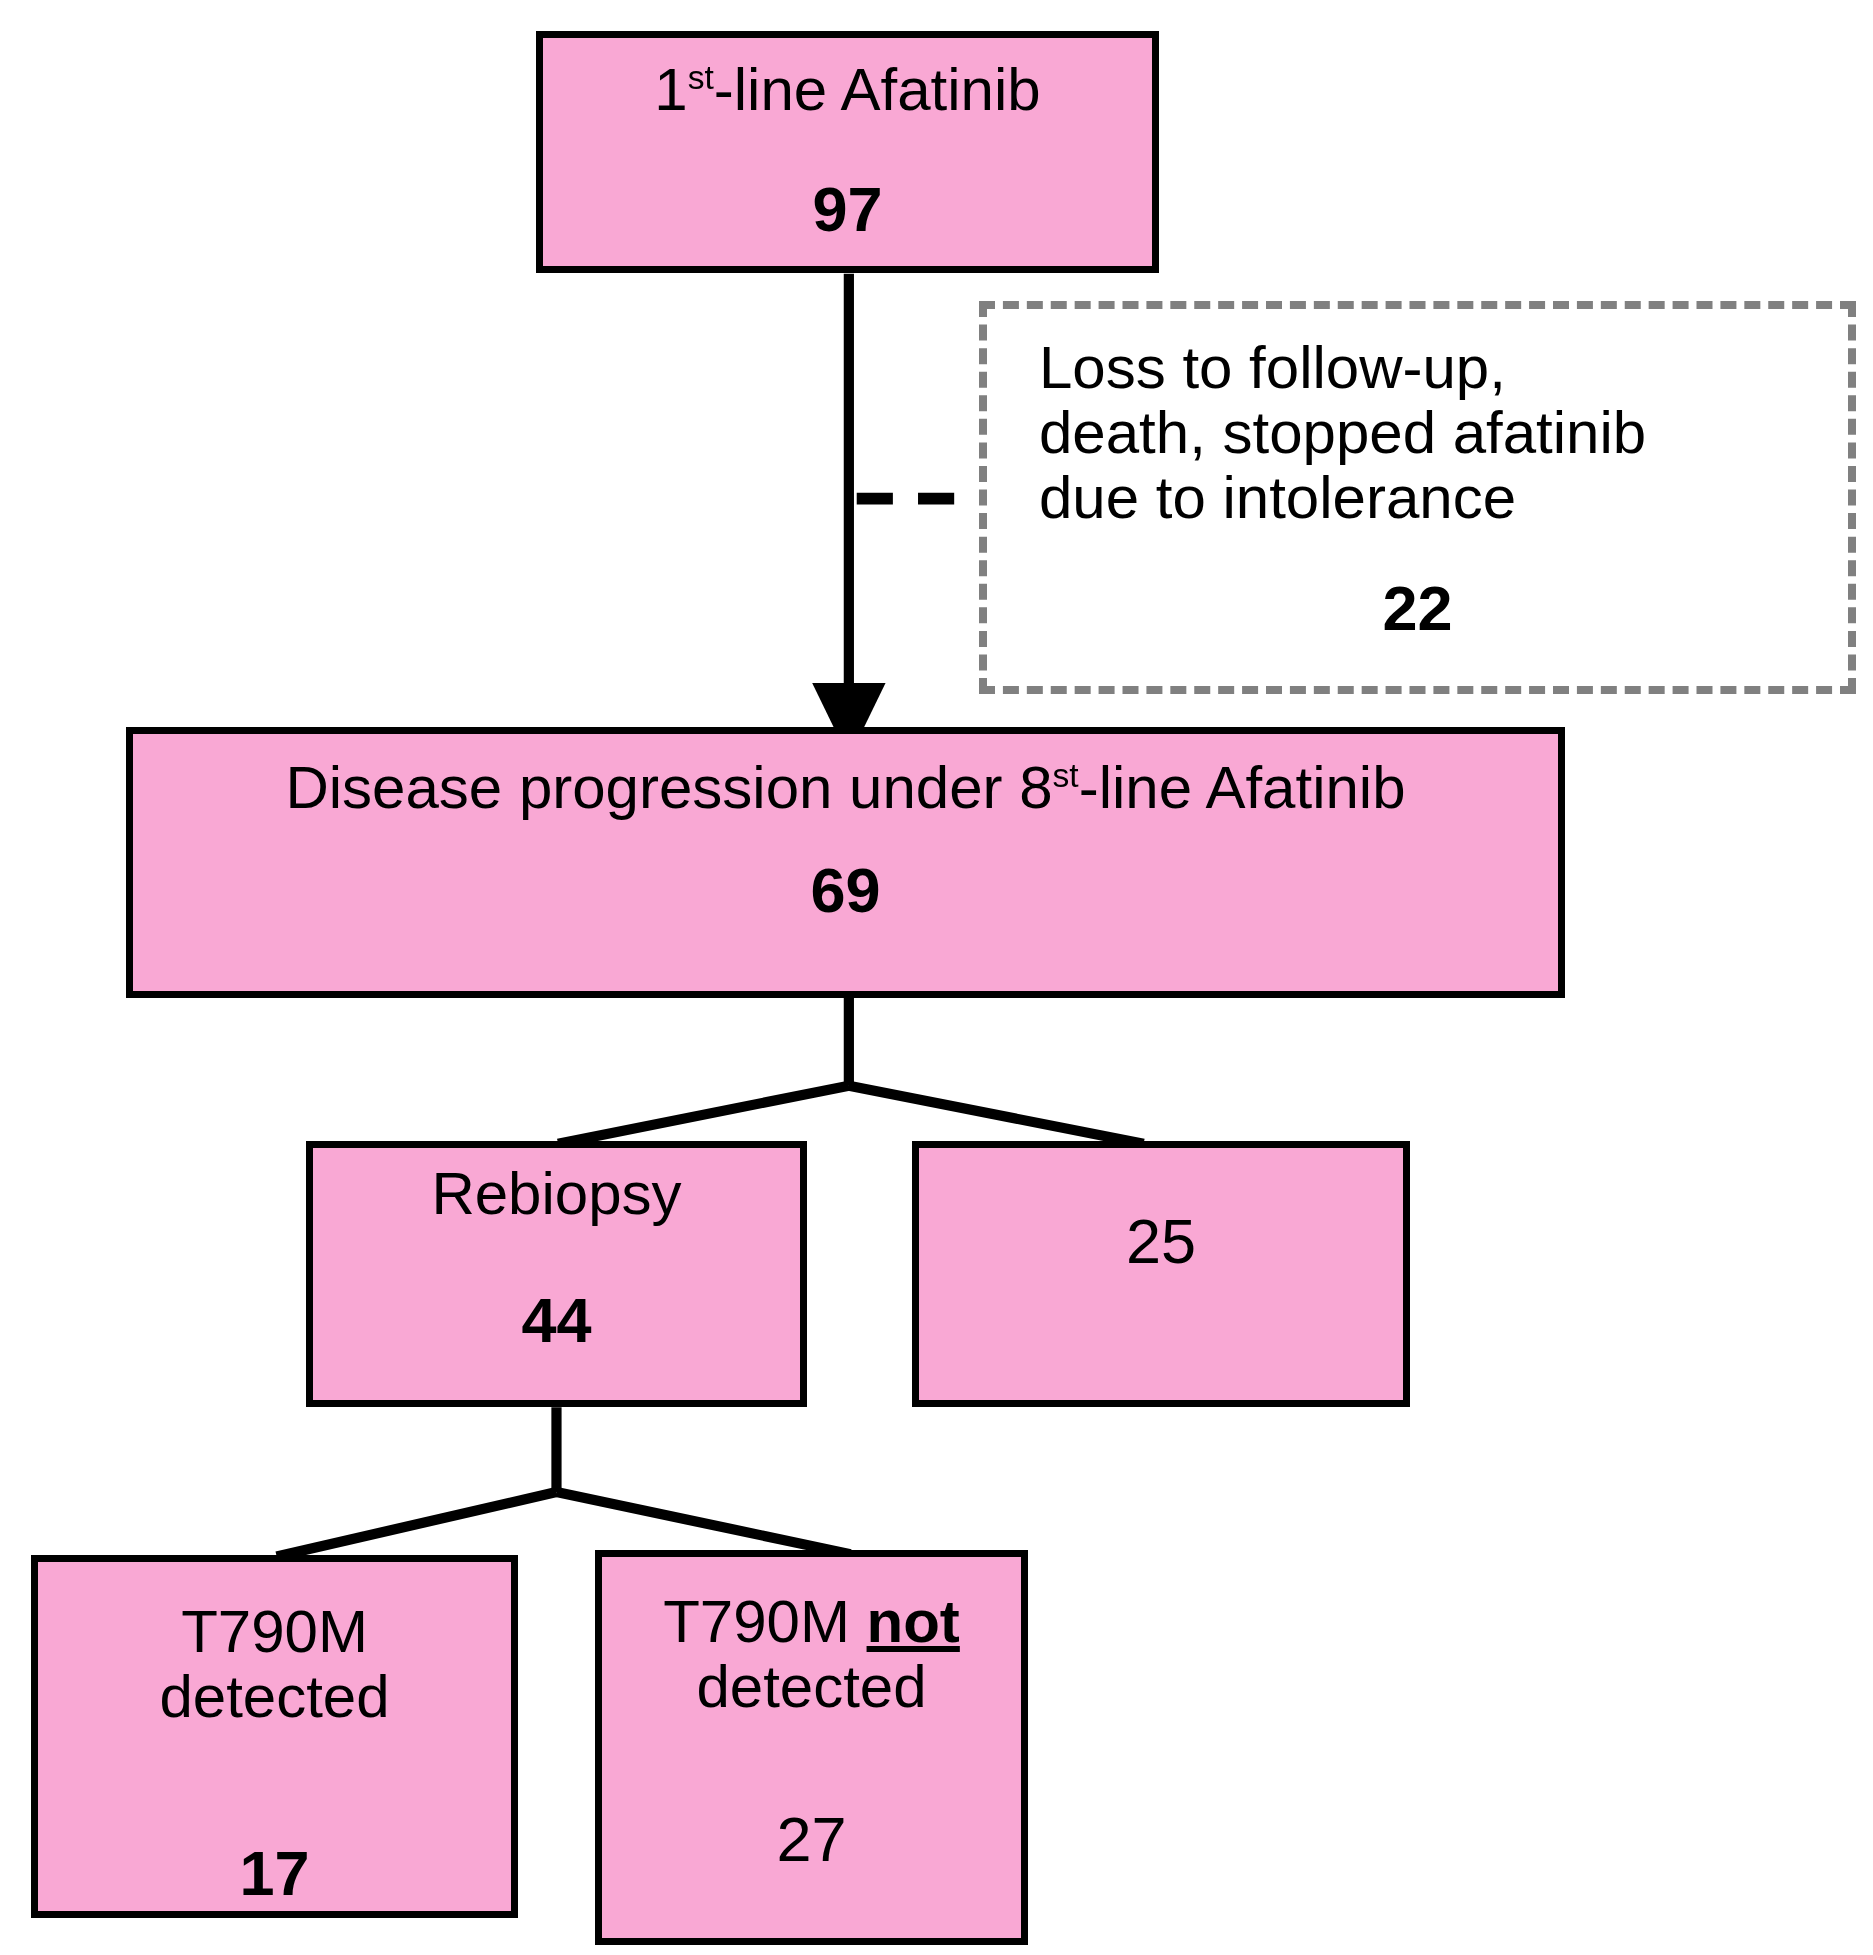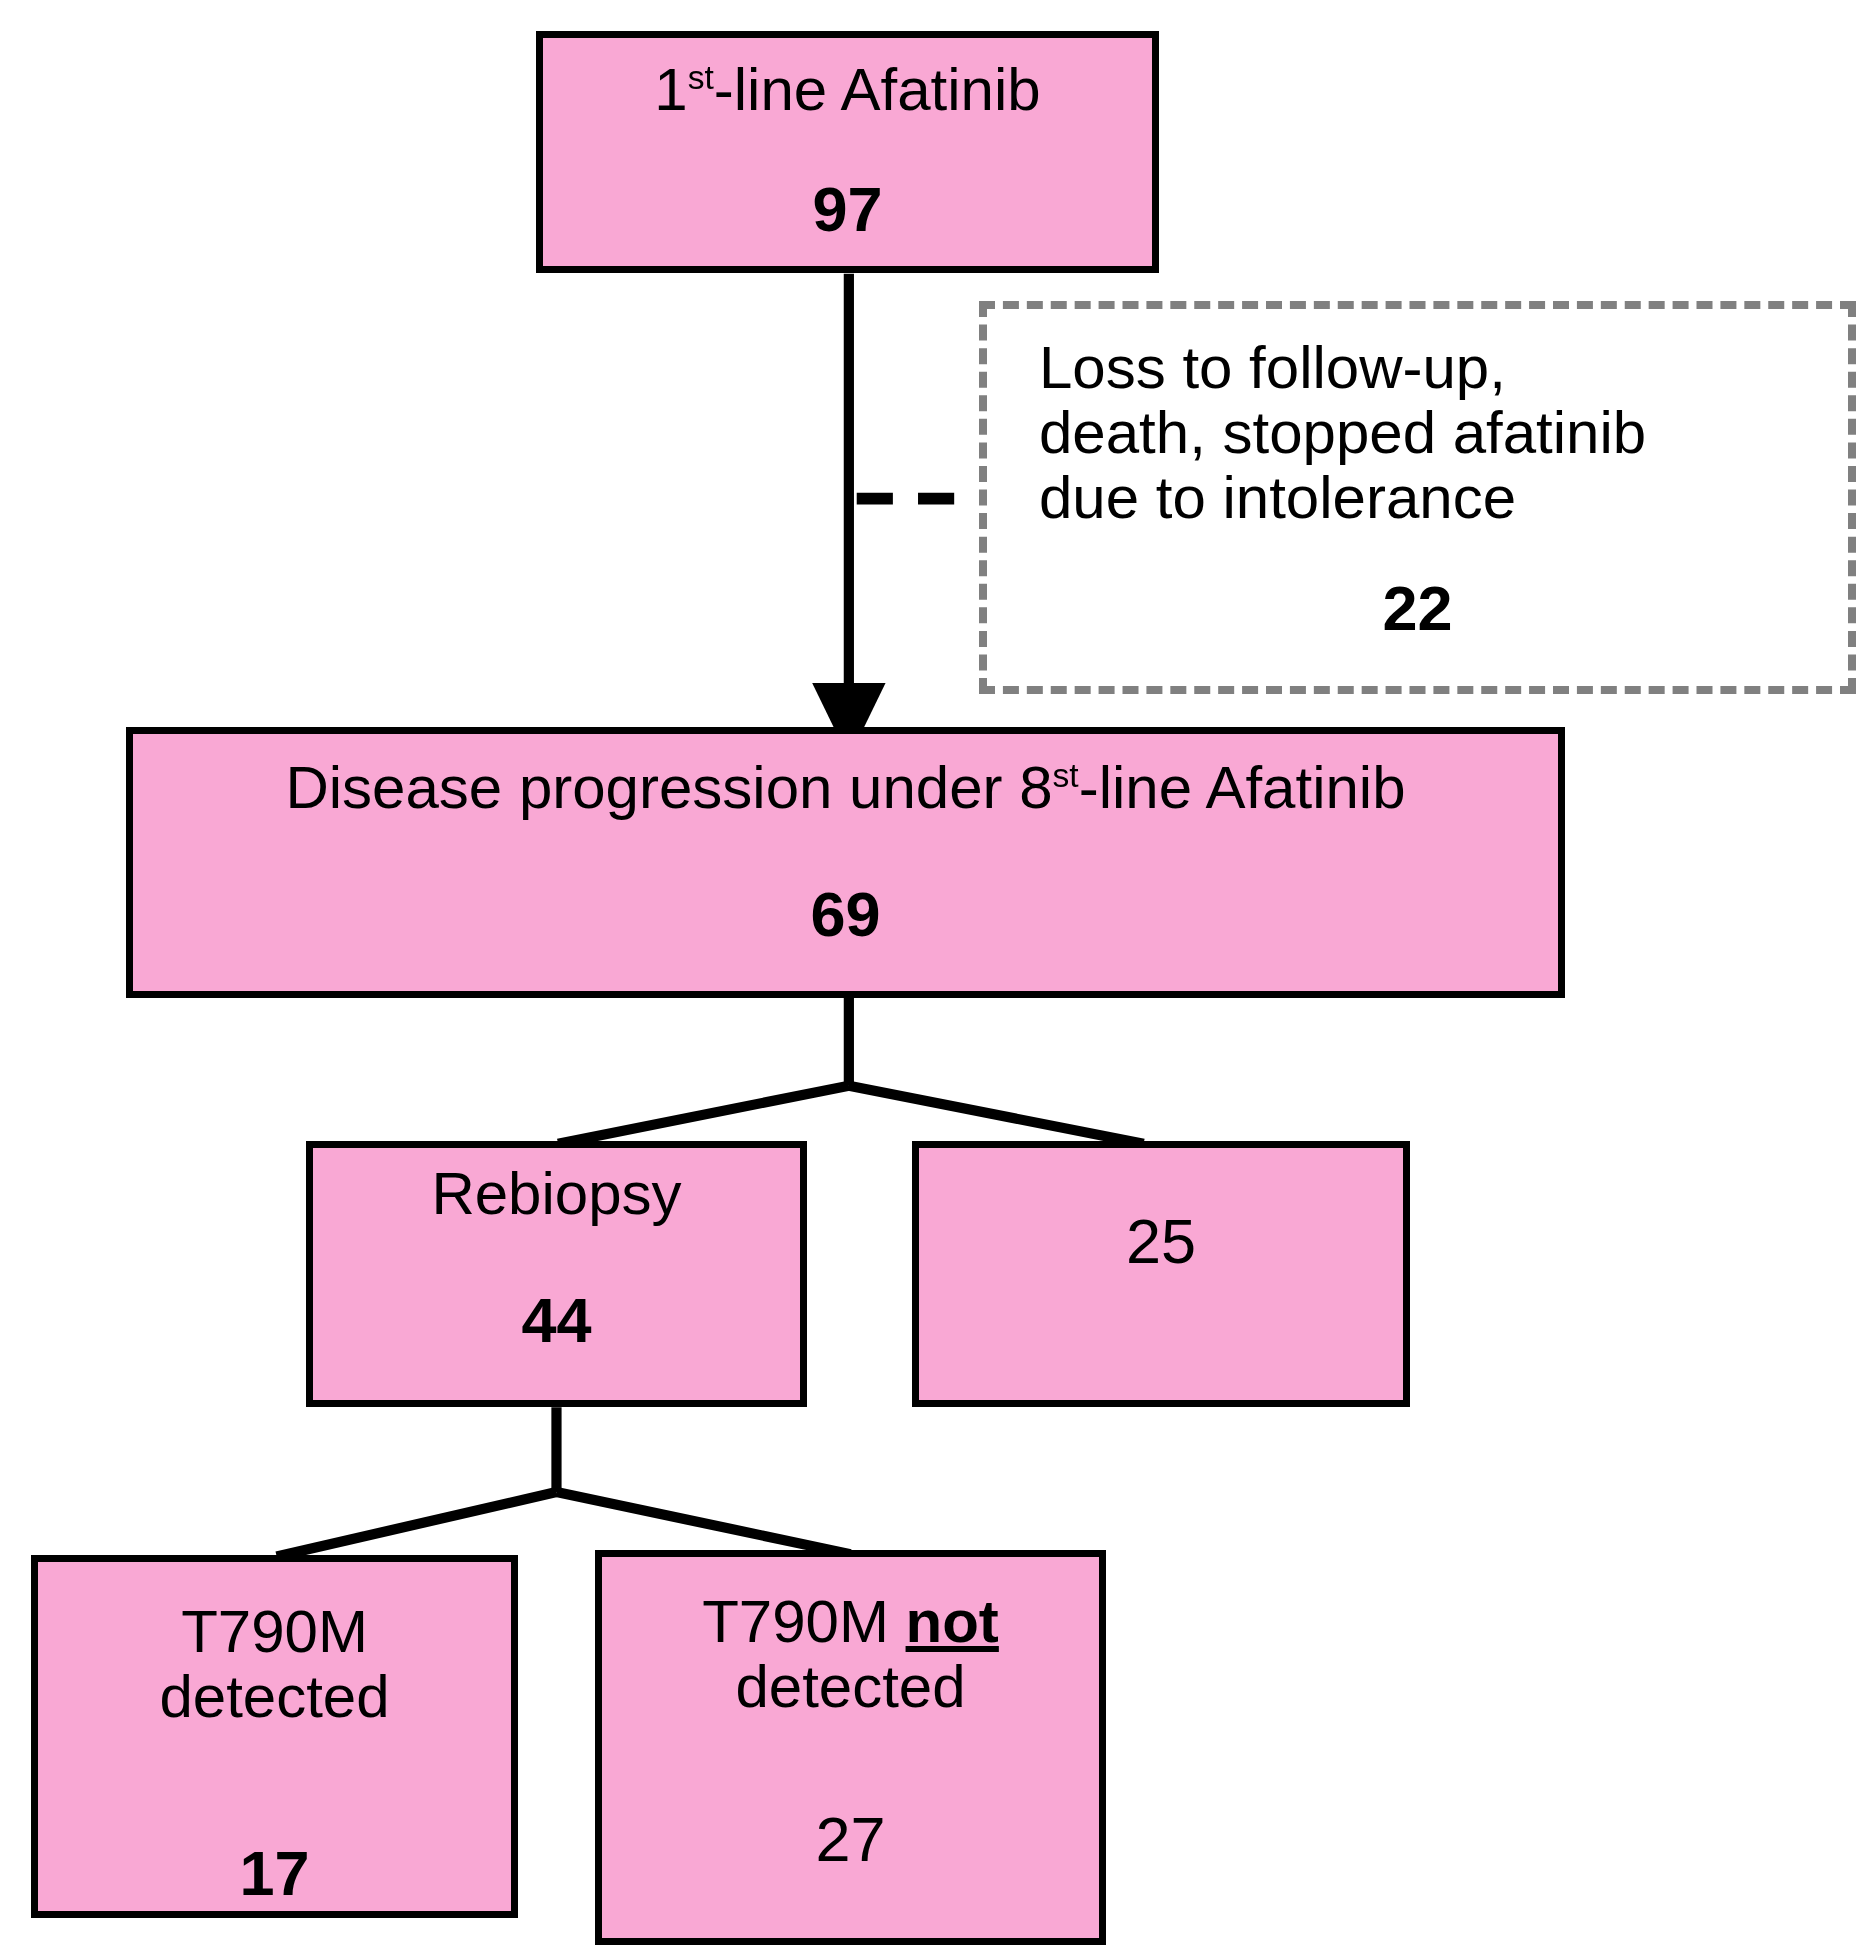--- a/index.html
+++ b/index.html
@@ -85,21 +85,21 @@
     align-self: flex-start;
     padding-left: 52px;
   }
   #node-dropout .node-count { margin-top: 9.4px; align-self: center; }
 
   #node-progression {
     left: 126px; top: 727px; width: 1439px; height: 271px;
     justify-content: flex-start;
   }
   #node-progression .node-label { margin-top: 22px; }
-  #node-progression .node-count { margin-top: 57px; }
+  #node-progression .node-count { margin-top: 33px; }
 
   #node-rebiopsy {
     left: 306px; top: 1141px; width: 501px; height: 266px;
     justify-content: flex-start;
   }
   #node-rebiopsy .node-label { margin-top: 14px; }
   #node-rebiopsy .node-count { margin-top: 57px; }
 
   #node-no-rebiopsy {
     left: 912px; top: 1141px; width: 498px; height: 266px;
@@ -109,21 +109,21 @@
   #node-no-rebiopsy .node-count { margin-top: 57px; }
 
   #node-t790m-detected {
     left: 31px; top: 1555px; width: 487px; height: 363px;
     justify-content: flex-start;
   }
   #node-t790m-detected .node-label { margin-top: 38px; }
   #node-t790m-detected .node-count { margin-top: 107px; }
 
   #node-t790m-not-detected {
-    left: 595px; top: 1550px; width: 511px; height: 395px;
+    left: 595px; top: 1550px; width: 433px; height: 395px;
     justify-content: flex-start;
   }
   #node-t790m-not-detected .node-label { margin-top: 33px; }
   #node-t790m-not-detected .node-count { margin-top: 83px; }
 </style>
 </head>
 <body>
 
 <div id="flow-root">
 

